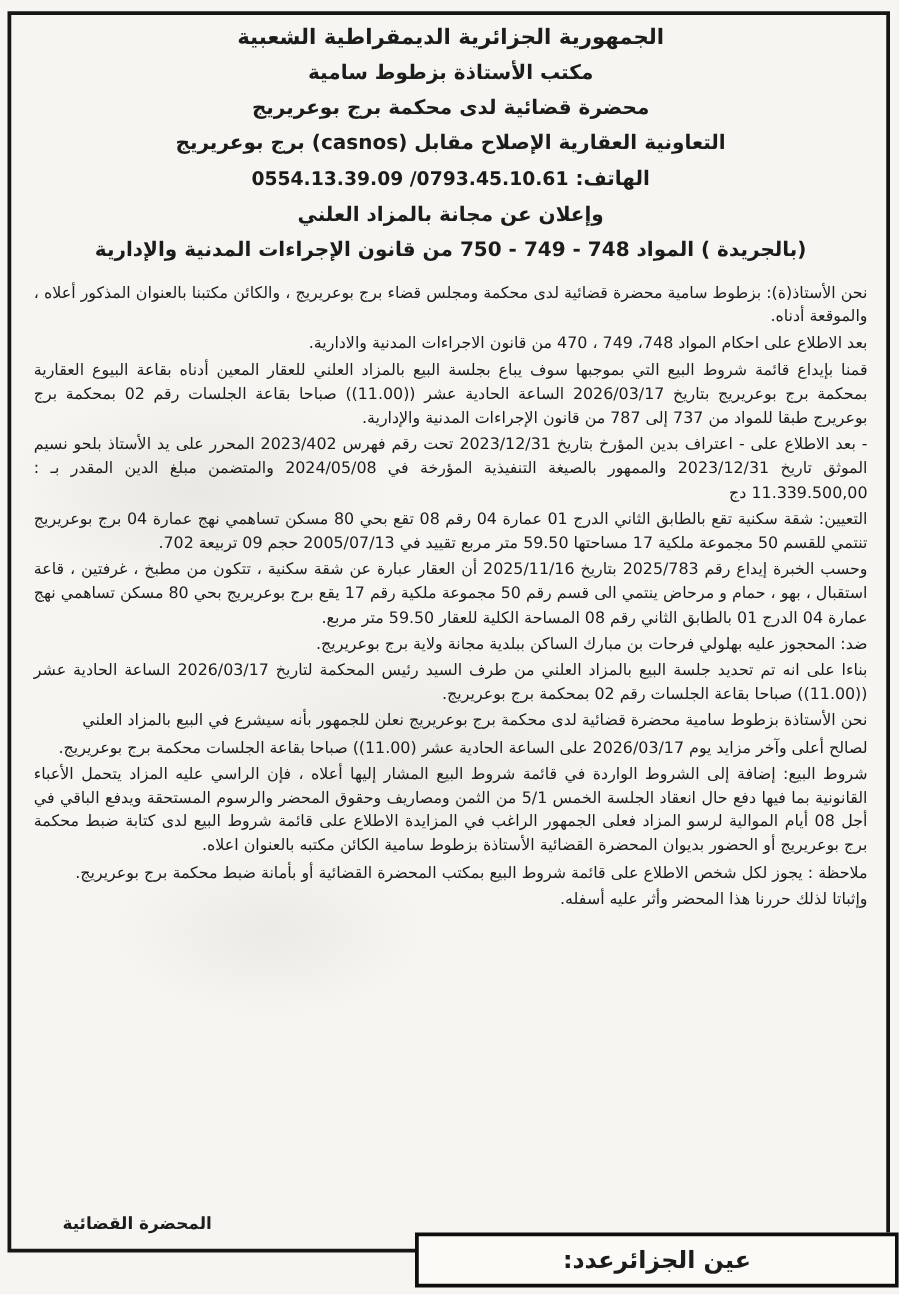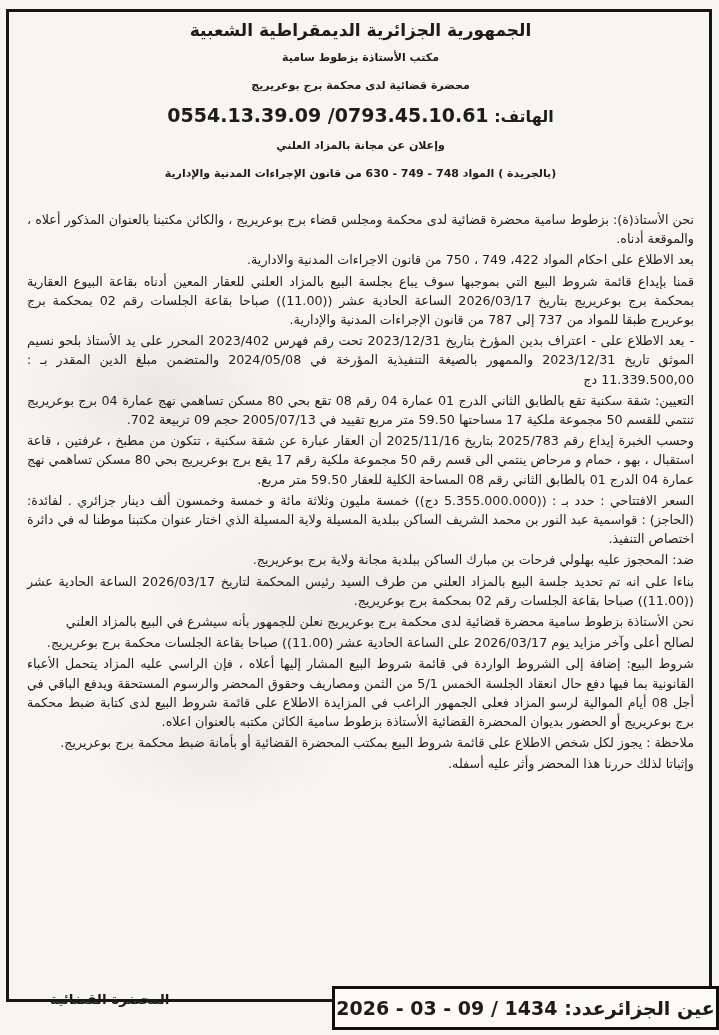--- a/index.html
+++ b/index.html
@@ -25,32 +25,32 @@
       radial-gradient(180px 100px at 30% 72%, rgba(160,158,150,.12), transparent 70%);
   }
   .frame{
     position:absolute;left:6px;top:9px;right:7px;bottom:33px;
     border:3px solid var(--border);
   }
   .content{
     position:absolute;top:16px;right:25px;left:27px;
   }
   header{text-align:center;font-weight:700;}
-  .h-line{font-size:11px;line-height:28px;}
+  .h-line{font-size:16px;line-height:28px;}
   .h-line.first{font-size:17px;}
   .phone-line{font-size:16px;line-height:30px;}
-  .phone-line .nums{font-size:19px;letter-spacing:.5px;margin-top:28px;}
+  .phone-line .nums{font-size:15px;letter-spacing:.5px;margin-top:28px;}
   main{
-    margin-top:22px;
+    margin-top:10px;
     font-size:12.7px;line-height:19.2px;
     text-align:justify;text-justify:inter-word;
   }
   main p{margin:0 0 2px 0;}
   .signature{
-    position:absolute;left:50px;bottom:28px;
+    position:absolute;left:50px;bottom:48px;
     font-weight:700;font-size:13.5px;
   }
   .footer-box{
     position:absolute;left:332px;top:986px;width:381px;height:38px;
     background:#fbfaf7;border:3px solid #0e0e0e;
     display:flex;align-items:center;justify-content:center;gap:7px;
     font-weight:700;font-size:19px;white-space:nowrap;
     z-index:2;
   }
 </style>
@@ -58,45 +58,44 @@
 <body>
 
 <div class="page">
   <div class="frame"></div>
 
   <div class="content">
     <header>
       <div class="h-line first">الجمهورية الجزائرية الديمقراطية الشعبية</div>
       <div class="h-line">مكتب الأستاذة بزطوط سامية</div>
       <div class="h-line">محضرة قضائية لدى محكمة برج بوعريريج</div>
+      <div class="h-line">التعاونية العقارية الإصلاح مقابل (casnos) برج بوعريريج</div>
       <div class="phone-line">
         <span>الهاتف:</span>
         <span class="nums" dir="ltr">0554.13.39.09 /0793.45.10.61</span>
       </div>
       <div class="h-line">وإعلان عن مجانة بالمزاد العلني</div>
-      <div class="h-line">(بالجريدة ) المواد 748 - 749 - 630 من قانون الإجراءات المدنية والإدارية</div>
+      <div class="h-line">(بالجريدة ) المواد 748 - 749 - 750 من قانون الإجراءات المدنية والإدارية</div>
     </header>
 
     <main>
       <p>نحن الأستاذ(ة): بزطوط سامية محضرة قضائية لدى محكمة ومجلس قضاء برج بوعريريج ، والكائن مكتبنا بالعنوان المذكور أعلاه ، والموقعة أدناه.</p>
-      <p>بعد الاطلاع على احكام المواد 422، 749 ، 750 من قانون الاجراءات المدنية والادارية.</p>
+      <p>بعد الاطلاع على احكام المواد 748، 749 ، 470 من قانون الاجراءات المدنية والادارية.</p>
       <p>قمنا بإيداع قائمة شروط البيع التي بموجبها سوف يباع بجلسة البيع بالمزاد العلني للعقار المعين أدناه بقاعة البيوع العقارية بمحكمة برج بوعريريج بتاريخ 2026/03/17 الساعة الحادية عشر ((11.00)) صباحا بقاعة الجلسات رقم 02 بمحكمة برج بوعريرج طبقا للمواد من 737 إلى 787 من قانون الإجراءات المدنية والإدارية.</p>
       <p>- بعد الاطلاع على - اعتراف بدين المؤرخ بتاريخ 2023/12/31 تحت رقم فهرس 2023/402 المحرر على يد الأستاذ بلحو نسيم الموثق تاريخ 2023/12/31 والممهور بالصيغة التنفيذية المؤرخة في 2024/05/08 والمتضمن مبلغ الدين المقدر بـ : 11.339.500,00 دج</p>
       <p>التعيين: شقة سكنية تقع بالطابق الثاني الدرج 01 عمارة 04 رقم 08 تقع بحي 80 مسكن تساهمي نهج عمارة 04 برج بوعريريج تنتمي للقسم 50 مجموعة ملكية 17 مساحتها 59.50 متر مربع تقييد في 2005/07/13 حجم 09 تربيعة 702.</p>
       <p>وحسب الخبرة إيداع رقم 2025/783 بتاريخ 2025/11/16 أن العقار عبارة عن شقة سكنية ، تتكون من مطبخ ، غرفتين ، قاعة استقبال ، بهو ، حمام و مرحاض ينتمي الى قسم رقم 50 مجموعة ملكية رقم 17 يقع برج بوعريريج بحي 80 مسكن تساهمي نهج عمارة 04 الدرج 01 بالطابق الثاني رقم 08 المساحة الكلية للعقار 59.50 متر مربع.</p>
-      <p>السعر الافتتاحي : حدد بـ : ((5.355.000.000 دج)) خمسة مليون وثلاثة مائة و خمسة وخمسون ألف دينار جزائري . لفائدة: (الحاجز) : قواسمية عبد النور بن محمد الشريف الساكن ببلدية المسيلة ولاية المسيلة الذي اختار عنوان مكتبنا موطنا له في دائرة اختصاص التنفيذ.</p>
       <p>ضد: المحجوز عليه بهلولي فرحات بن مبارك الساكن ببلدية مجانة ولاية برج بوعريريج.</p>
       <p>بناءا على انه تم تحديد جلسة البيع بالمزاد العلني من طرف السيد رئيس المحكمة لتاريخ 2026/03/17 الساعة الحادية عشر ((11.00)) صباحا بقاعة الجلسات رقم 02 بمحكمة برج بوعريريج.</p>
       <p>نحن الأستاذة بزطوط سامية محضرة قضائية لدى محكمة برج بوعريريج نعلن للجمهور بأنه سيشرع في البيع بالمزاد العلني</p>
       <p>لصالح أعلى وآخر مزايد يوم 2026/03/17 على الساعة الحادية عشر (11.00)) صباحا بقاعة الجلسات محكمة برج بوعريريج.</p>
       <p>شروط البيع: إضافة إلى الشروط الواردة في قائمة شروط البيع المشار إليها أعلاه ، فإن الراسي عليه المزاد يتحمل الأعباء القانونية بما فيها دفع حال انعقاد الجلسة الخمس 5/1 من الثمن ومصاريف وحقوق المحضر والرسوم المستحقة ويدفع الباقي في أجل 08 أيام الموالية لرسو المزاد فعلى الجمهور الراغب في المزايدة الاطلاع على قائمة شروط البيع لدى كتابة ضبط محكمة برج بوعريريج أو الحضور بديوان المحضرة القضائية الأستاذة بزطوط سامية الكائن مكتبه بالعنوان اعلاه.</p>
       <p>ملاحظة : يجوز لكل شخص الاطلاع على قائمة شروط البيع بمكتب المحضرة القضائية أو بأمانة ضبط محكمة برج بوعريريج.</p>
       <p>وإثباتا لذلك حررنا هذا المحضر وأثر عليه أسفله.</p>
     </main>
   </div>
 
   <div class="signature">المحضرة القضائية</div>
 
   <div class="footer-box">
     <span>عين الجزائرعدد:</span>
-    <span>1434 / 09 - 03 - 2026</span>
   </div>
 </div>
 
 </body></html>

